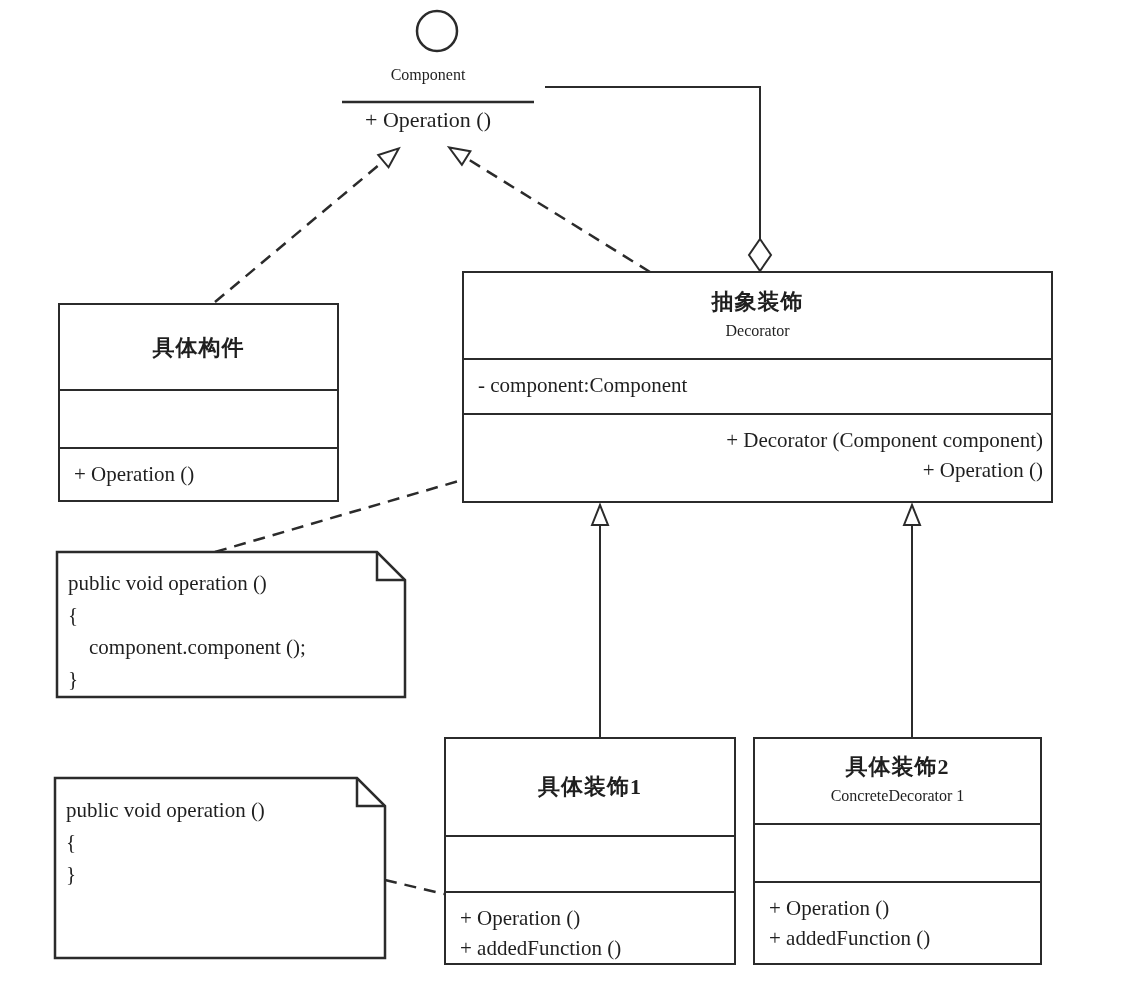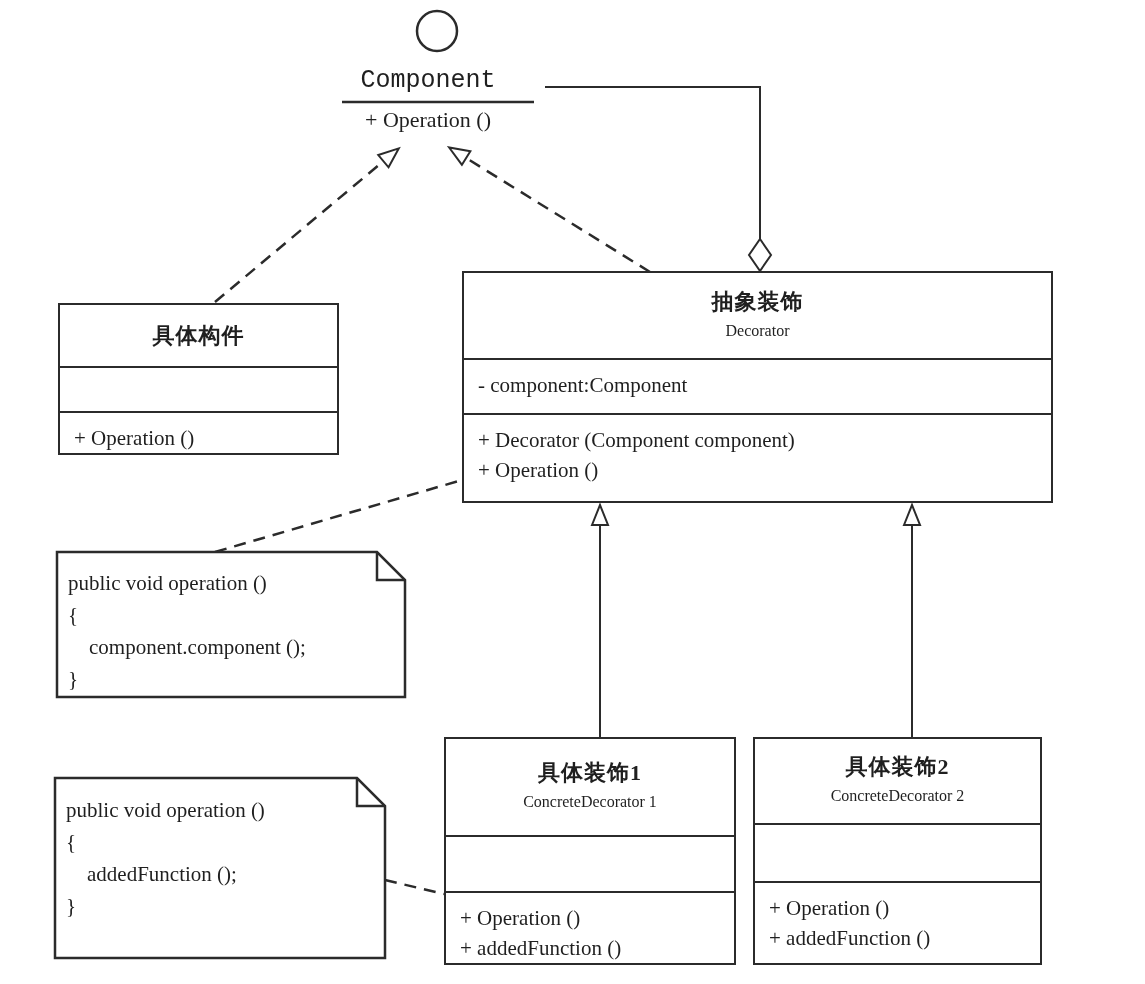--- a/index.html
+++ b/index.html
@@ -4,21 +4,21 @@
 <style>
   html,body{margin:0;padding:0;background:#ffffff;}
   .canvas{
     position:relative;width:1145px;height:984px;background:#ffffff;
     font-family:"Liberation Serif","DejaVu Serif",serif;color:#1f1f1f;overflow:hidden;
   }
   .layer{position:absolute;left:0;top:0;width:1145px;height:984px;}
   .abs{position:absolute;}
   .center{text-align:center;}
   
-  .iface-name{left:308px;top:66px;width:240px;font-size:25px;font-family:Liberation Mono, monospace;}
+  .iface-name{left:308px;top:66px;width:240px;font-size:16px;}
   .iface-op{left:308px;top:107px;width:240px;font-size:22px;}
   
   .class-box{
     position:absolute;border:2px solid #2b2b2b;background:#ffffff;
     box-sizing:border-box;display:flex;flex-direction:column;
   }
   .cmp{box-sizing:border-box;}
   .cmp + .cmp{border-top:2px solid #2b2b2b;}
   .hdr{display:flex;flex-direction:column;justify-content:center;align-items:center;}
   .zh{font-size:22px;font-weight:bold;line-height:29px;letter-spacing:1px;}
@@ -66,75 +66,73 @@
 
     <g>
       <path d="M55,778 L357,778 L385,806 L385,958 L55,958 Z" fill="#ffffff" stroke="#2b2b2b" stroke-width="2.5"></path>
       <path d="M357,778 L357,806 L385,806" fill="none" stroke="#2b2b2b" stroke-width="2.5"></path>
     </g>
   </svg>
 
   <div class="abs center iface-name">Component</div>
   <div class="abs center iface-op">+ Operation ()</div>
 
-  <div class="class-box" style="left:58px;top:303px;width:281px;height:152px;">
+  <div class="class-box" style="left:58px;top:303px;width:281px;height:199px;">
     <div class="cmp hdr" style="height:84px;">
       <div class="zh">具体构件</div>
     </div>
     <div class="cmp attrs" style="height:58px;"></div>
     <div class="cmp methods" style="flex:1;">
       <div class="memberline">+ Operation ()</div>
     </div>
   </div>
 
   <div class="class-box" style="left:462px;top:271px;width:591px;height:232px;">
     <div class="cmp hdr" style="height:85px;">
       <div class="zh">抽象装饰</div>
       <div class="en">Decorator</div>
     </div>
     <div class="cmp attrs" style="height:55px;">
       <div class="memberline">- component:Component</div>
     </div>
-    <div class="cmp methods" style="flex:1;">
+    <div class="cmp methods" style="flex:1;text-align:right;">
       <div class="memberline">+ Decorator (Component component)</div>
       <div class="memberline">+ Operation ()</div>
     </div>
   </div>
 
   <div class="class-box" style="left:444px;top:737px;width:292px;height:228px;">
     <div class="cmp hdr" style="height:99px;">
       <div class="zh">具体装饰1</div>
-      <div class="en">ConcreteDecorator  1</div>
     </div>
     <div class="cmp attrs" style="height:58px;"></div>
     <div class="cmp methods" style="flex:1;">
       <div class="memberline">+ Operation ()</div>
       <div class="memberline">+ addedFunction ()</div>
     </div>
   </div>
 
   <div class="class-box" style="left:753px;top:737px;width:289px;height:228px;">
     <div class="cmp hdr" style="height:84px;">
       <div class="zh">具体装饰2</div>
-      <div class="en">ConcreteDecorator  2</div>
+      <div class="en">ConcreteDecorator  1</div>
     </div>
     <div class="cmp attrs" style="height:58px;"></div>
     <div class="cmp methods" style="flex:1;">
       <div class="memberline">+ Operation ()</div>
       <div class="memberline">+ addedFunction ()</div>
     </div>
   </div>
 
   <div class="note-text" style="left:68px;top:559px;width:330px;">
     <div class="note-line">public void operation ()</div>
     <div class="note-line">{</div>
     <div class="note-line">    component.component ();</div>
     <div class="note-line">}</div>
   </div>
 
   <div class="note-text" style="left:66px;top:786px;width:310px;">
     <div class="note-line">public void operation ()</div>
     <div class="note-line">{</div>
-    <div class="note-line">    addedFunction ();</div>
     <div class="note-line">}</div>
   </div>
 
 </div>
 
 </body></html>

